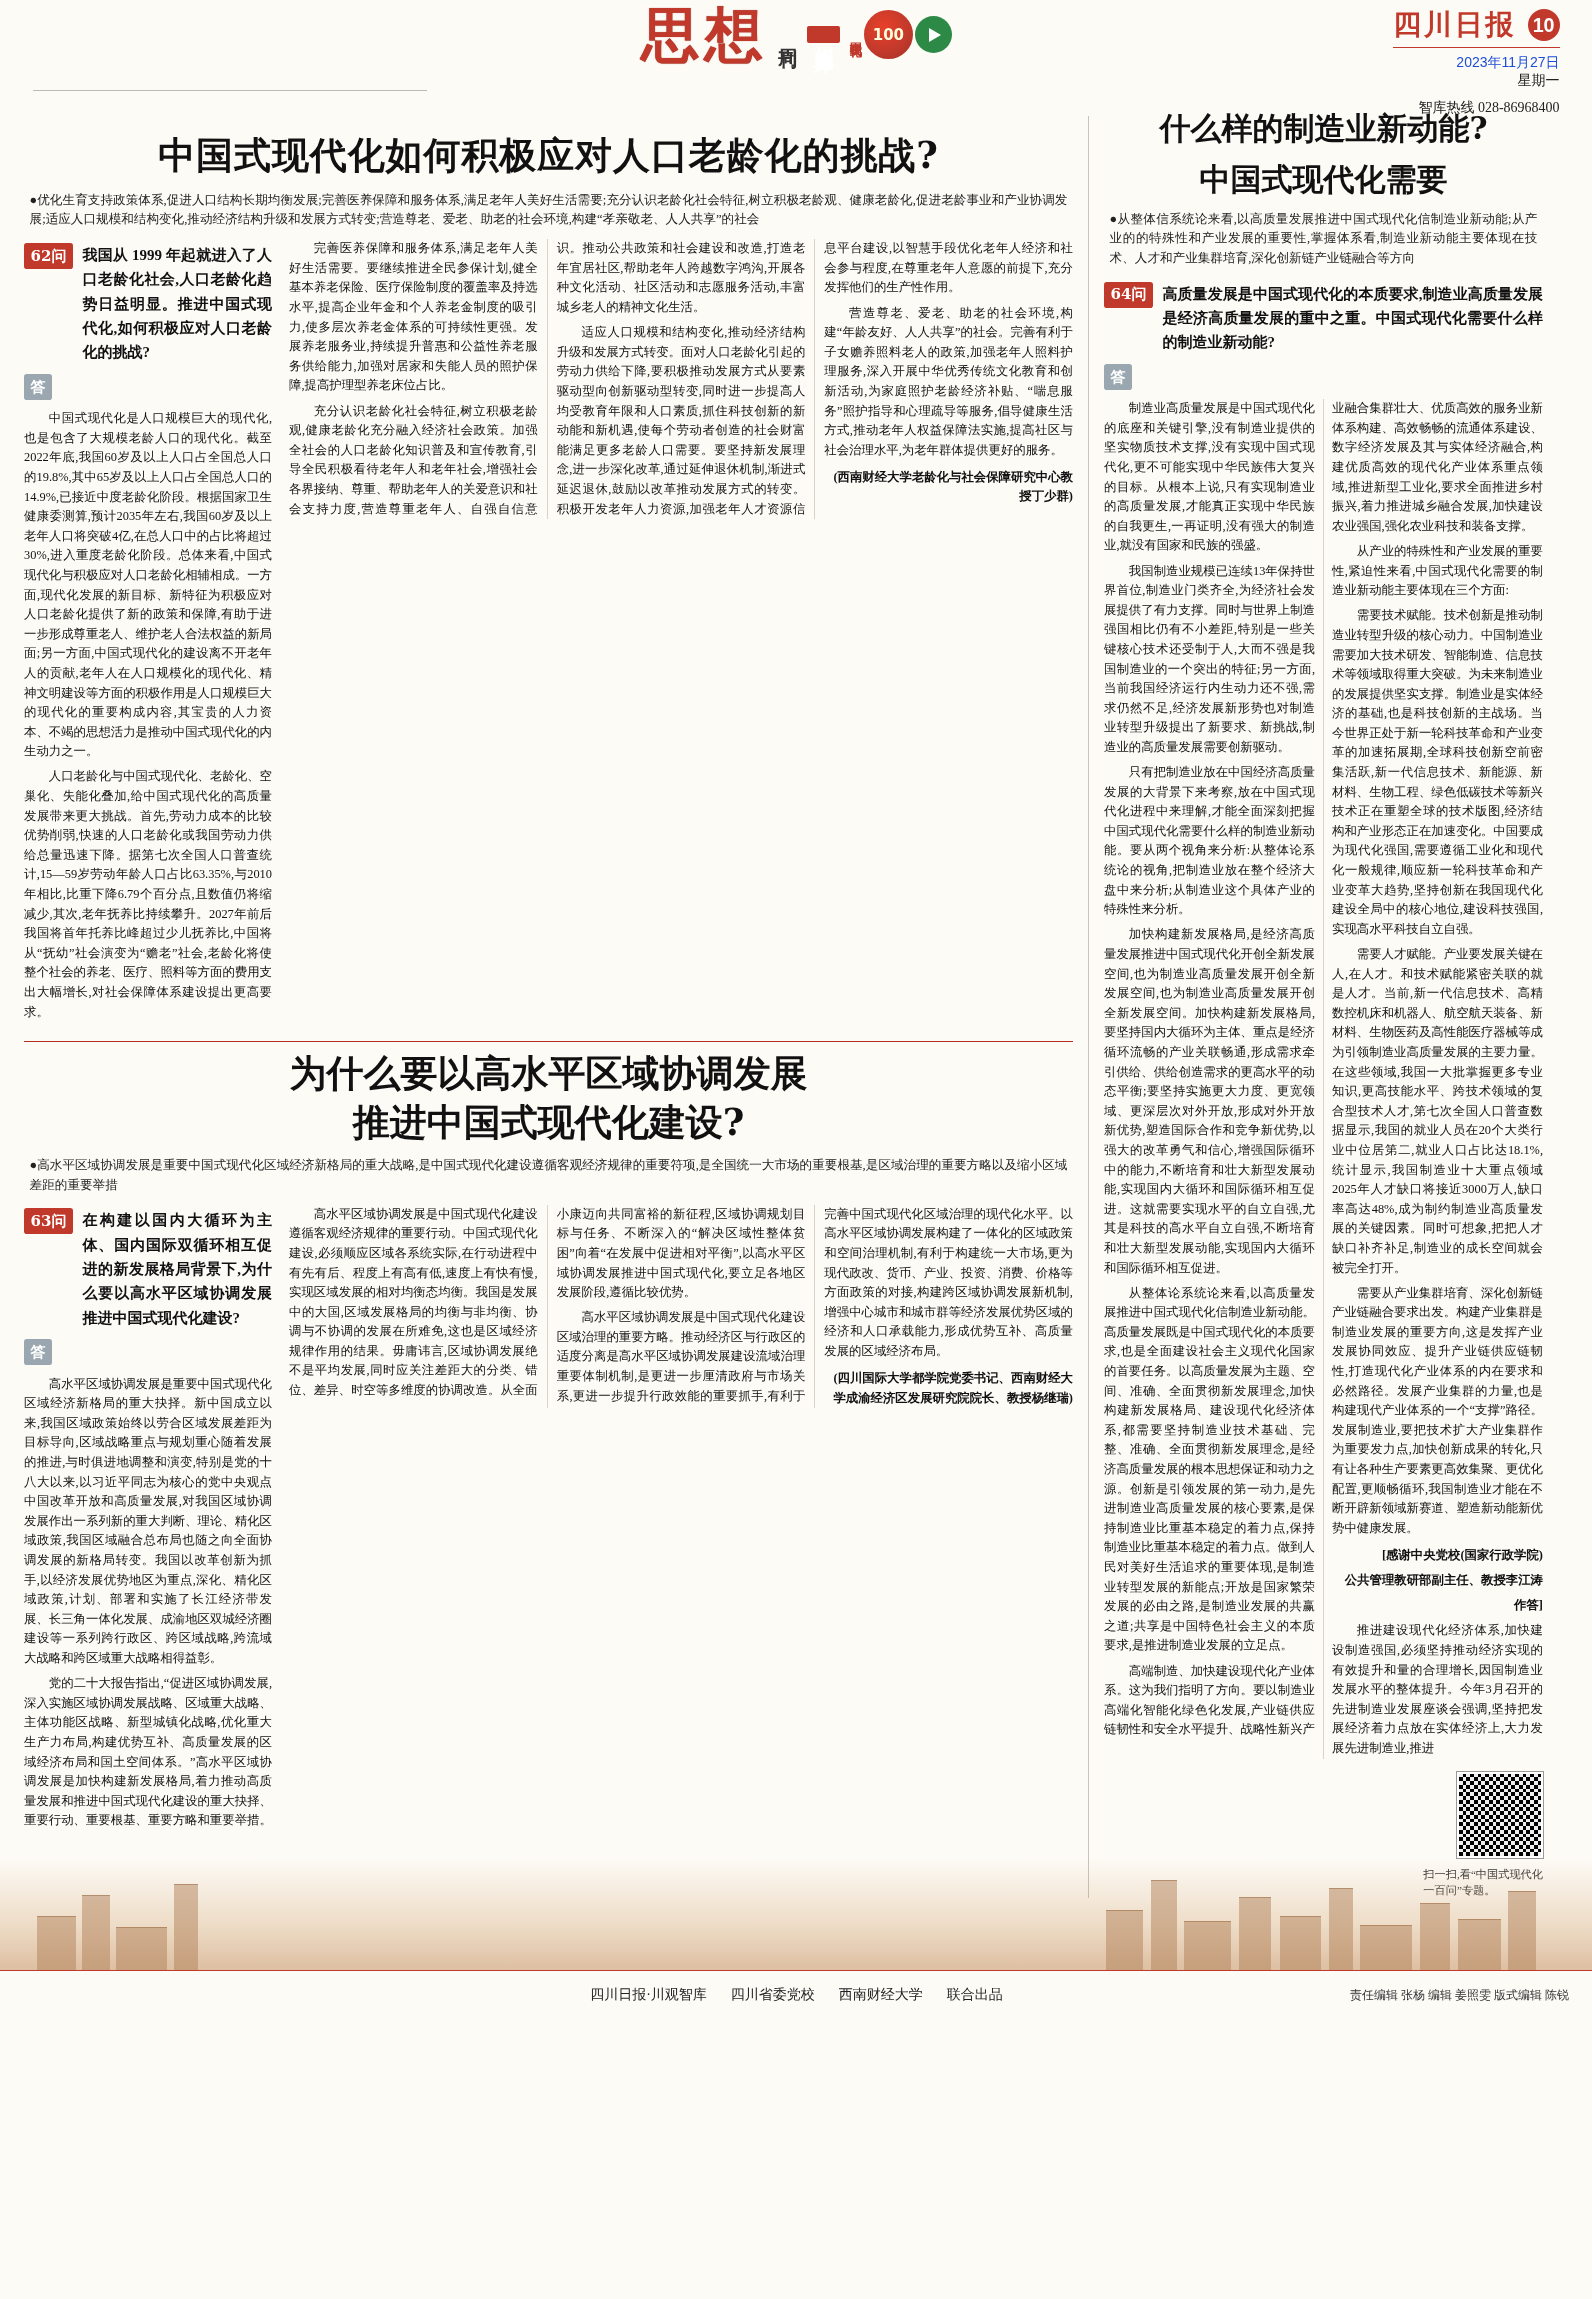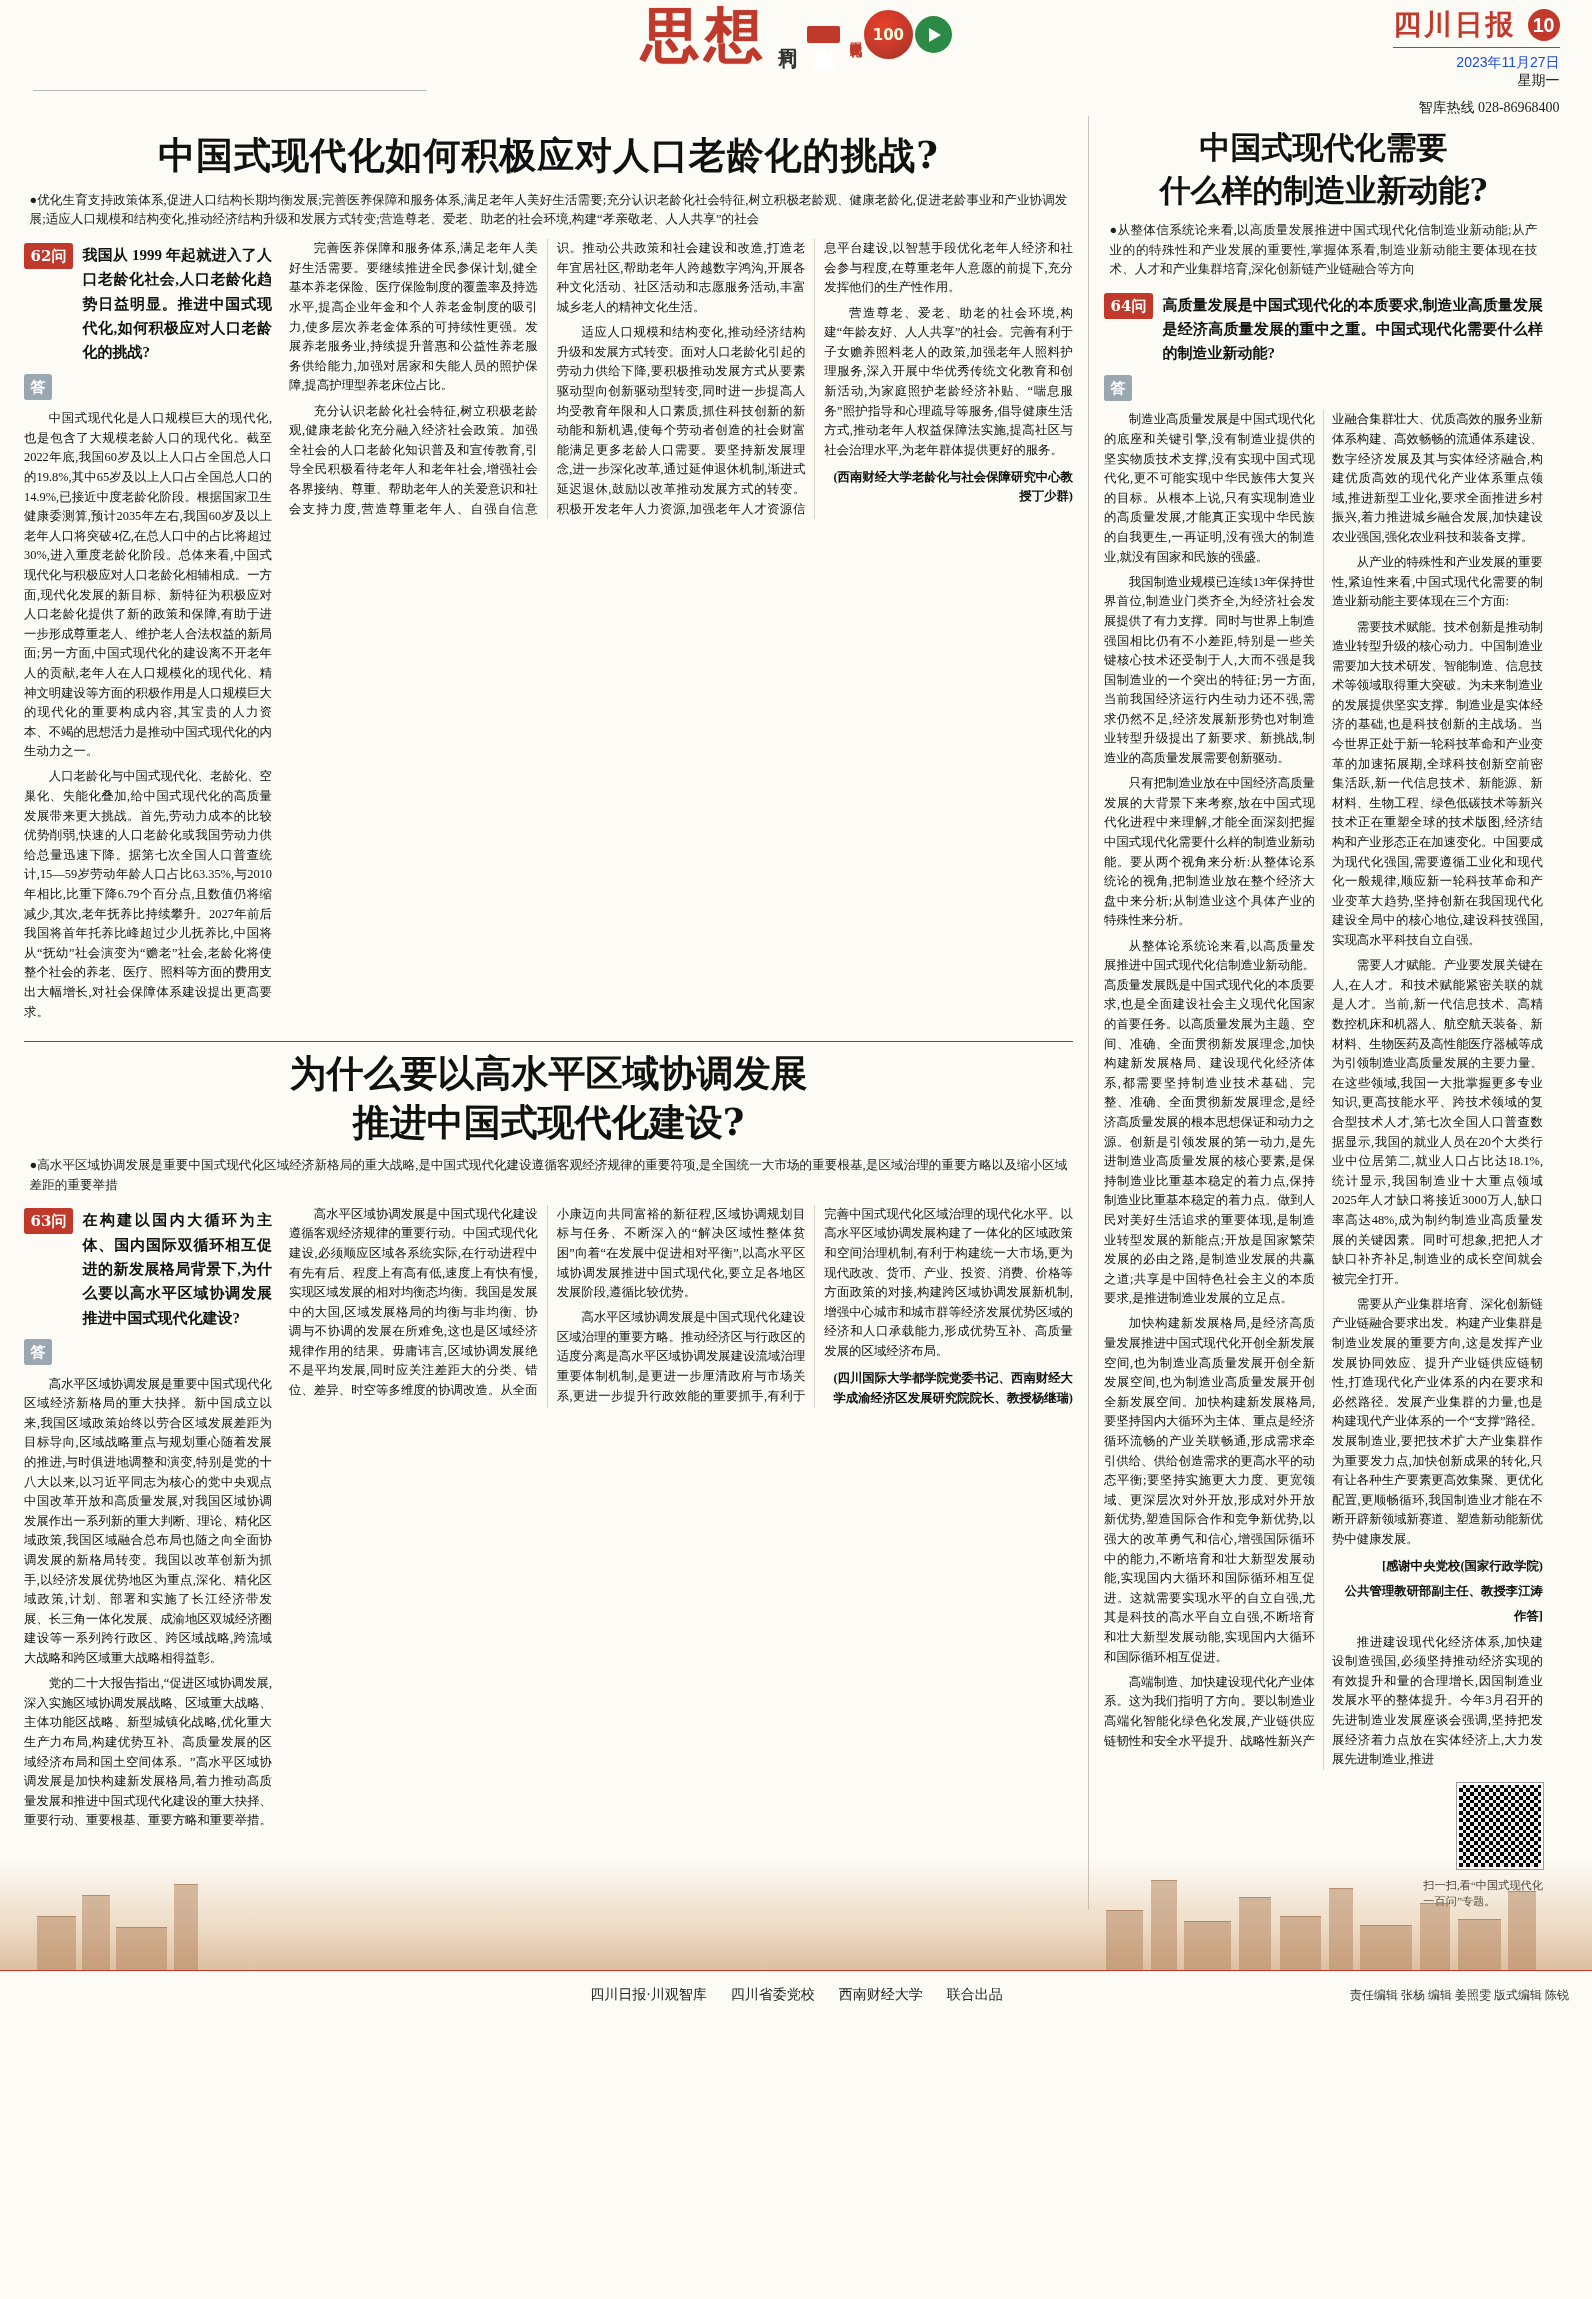--- a/index.html
+++ b/index.html
@@ -309,38 +309,38 @@
               <p>高水平区域协调发展是中国式现代化建设区域治理的重要方略。推动经济区与行政区的适度分离是高水平区域协调发展建设流域治理重要体制机制,是更进一步厘清政府与市场关系,更进一步提升行政效能的重要抓手,有利于完善中国式现代化区域治理的现代化水平。以高水平区域协调发展构建了一体化的区域政策和空间治理机制,有利于构建统一大市场,更为现代政改、货币、产业、投资、消费、价格等方面政策的对接,构建跨区域协调发展新机制,增强中心城市和城市群等经济发展优势区域的经济和人口承载能力,形成优势互补、高质量发展的区域经济布局。</p>
               <p class="sig">(四川国际大学都学院党委书记、西南财经大学成渝经济区发展研究院院长、教授杨继瑞)</p>
             </div>
           </div>
         </div>
       </div>
     </div>
 
     <div class="col-right">
       <div>
+        <div class="headline h-right" style="margin-top:-5.6px;">什么样的制造业新动能?</div>
         <div class="headline h-right">中国式现代化需要</div>
-        <div class="headline h-right" style="margin-top:-5.6px;">什么样的制造业新动能?</div>
         <div class="lead">●从整体信系统论来看,以高质量发展推进中国式现代化信制造业新动能;从产业的的特殊性和产业发展的重要性,掌握体系看,制造业新动能主要体现在技术、人才和产业集群培育,深化创新链产业链融合等方向</div>
 
         <div class="qa-block">
           <div class="badge">64问</div>
           <div class="qtext">高质量发展是中国式现代化的本质要求,制造业高质量发展是经济高质量发展的重中之重。中国式现代化需要什么样的制造业新动能?</div>
         </div>
         <div class="qa-block">
           <div class="badge ans">答</div>
         </div>
 
         <div class="rightbody">
           <p>制造业高质量发展是中国式现代化的底座和关键引擎,没有制造业提供的坚实物质技术支撑,没有实现中国式现代化,更不可能实现中华民族伟大复兴的目标。从根本上说,只有实现制造业的高质量发展,才能真正实现中华民族的自我更生,一再证明,没有强大的制造业,就没有国家和民族的强盛。</p>
           <p>我国制造业规模已连续13年保持世界首位,制造业门类齐全,为经济社会发展提供了有力支撑。同时与世界上制造强国相比仍有不小差距,特别是一些关键核心技术还受制于人,大而不强是我国制造业的一个突出的特征;另一方面,当前我国经济运行内生动力还不强,需求仍然不足,经济发展新形势也对制造业转型升级提出了新要求、新挑战,制造业的高质量发展需要创新驱动。</p>
           <p>只有把制造业放在中国经济高质量发展的大背景下来考察,放在中国式现代化进程中来理解,才能全面深刻把握中国式现代化需要什么样的制造业新动能。要从两个视角来分析:从整体论系统论的视角,把制造业放在整个经济大盘中来分析;从制造业这个具体产业的特殊性来分析。</p>
+          <p>加快构建新发展格局,是经济高质量发展推进中国式现代化开创全新发展空间,也为制造业高质量发展开创全新发展空间,也为制造业高质量发展开创全新发展空间。加快构建新发展格局,要坚持国内大循环为主体、重点是经济循环流畅的产业关联畅通,形成需求牵引供给、供给创造需求的更高水平的动态平衡;要坚持实施更大力度、更宽领域、更深层次对外开放,形成对外开放新优势,塑造国际合作和竞争新优势,以强大的改革勇气和信心,增强国际循环中的能力,不断培育和壮大新型发展动能,实现国内大循环和国际循环相互促进。这就需要实现水平的自立自强,尤其是科技的高水平自立自强,不断培育和壮大新型发展动能,实现国内大循环和国际循环相互促进。</p>
           <p>从整体论系统论来看,以高质量发展推进中国式现代化信制造业新动能。高质量发展既是中国式现代化的本质要求,也是全面建设社会主义现代化国家的首要任务。以高质量发展为主题、空间、准确、全面贯彻新发展理念,加快构建新发展格局、建设现代化经济体系,都需要坚持制造业技术基础、完整、准确、全面贯彻新发展理念,是经济高质量发展的根本思想保证和动力之源。创新是引领发展的第一动力,是先进制造业高质量发展的核心要素,是保持制造业比重基本稳定的着力点,保持制造业比重基本稳定的着力点。做到人民对美好生活追求的重要体现,是制造业转型发展的新能点;开放是国家繁荣发展的必由之路,是制造业发展的共赢之道;共享是中国特色社会主义的本质要求,是推进制造业发展的立足点。</p>
-          <p>加快构建新发展格局,是经济高质量发展推进中国式现代化开创全新发展空间,也为制造业高质量发展开创全新发展空间,也为制造业高质量发展开创全新发展空间。加快构建新发展格局,要坚持国内大循环为主体、重点是经济循环流畅的产业关联畅通,形成需求牵引供给、供给创造需求的更高水平的动态平衡;要坚持实施更大力度、更宽领域、更深层次对外开放,形成对外开放新优势,塑造国际合作和竞争新优势,以强大的改革勇气和信心,增强国际循环中的能力,不断培育和壮大新型发展动能,实现国内大循环和国际循环相互促进。这就需要实现水平的自立自强,尤其是科技的高水平自立自强,不断培育和壮大新型发展动能,实现国内大循环和国际循环相互促进。</p>
           <p>高端制造、加快建设现代化产业体系。这为我们指明了方向。要以制造业高端化智能化绿色化发展,产业链供应链韧性和安全水平提升、战略性新兴产业融合集群壮大、优质高效的服务业新体系构建、高效畅畅的流通体系建设、数字经济发展及其与实体经济融合,构建优质高效的现代化产业体系重点领域,推进新型工业化,要求全面推进乡村振兴,着力推进城乡融合发展,加快建设农业强国,强化农业科技和装备支撑。</p>
           <p>从产业的特殊性和产业发展的重要性,紧迫性来看,中国式现代化需要的制造业新动能主要体现在三个方面:</p>
           <p>需要技术赋能。技术创新是推动制造业转型升级的核心动力。中国制造业需要加大技术研发、智能制造、信息技术等领域取得重大突破。为未来制造业的发展提供坚实支撑。制造业是实体经济的基础,也是科技创新的主战场。当今世界正处于新一轮科技革命和产业变革的加速拓展期,全球科技创新空前密集活跃,新一代信息技术、新能源、新材料、生物工程、绿色低碳技术等新兴技术正在重塑全球的技术版图,经济结构和产业形态正在加速变化。中国要成为现代化强国,需要遵循工业化和现代化一般规律,顺应新一轮科技革命和产业变革大趋势,坚持创新在我国现代化建设全局中的核心地位,建设科技强国,实现高水平科技自立自强。</p>
           <p>需要人才赋能。产业要发展关键在人,在人才。和技术赋能紧密关联的就是人才。当前,新一代信息技术、高精数控机床和机器人、航空航天装备、新材料、生物医药及高性能医疗器械等成为引领制造业高质量发展的主要力量。在这些领域,我国一大批掌握更多专业知识,更高技能水平、跨技术领域的复合型技术人才,第七次全国人口普查数据显示,我国的就业人员在20个大类行业中位居第二,就业人口占比达18.1%,统计显示,我国制造业十大重点领域2025年人才缺口将接近3000万人,缺口率高达48%,成为制约制造业高质量发展的关键因素。同时可想象,把把人才缺口补齐补足,制造业的成长空间就会被完全打开。</p>
           <p>需要从产业集群培育、深化创新链产业链融合要求出发。构建产业集群是制造业发展的重要方向,这是发挥产业发展协同效应、提升产业链供应链韧性,打造现代化产业体系的内在要求和必然路径。发展产业集群的力量,也是构建现代产业体系的一个“支撑”路径。发展制造业,要把技术扩大产业集群作为重要发力点,加快创新成果的转化,只有让各种生产要素更高效集聚、更优化配置,更顺畅循环,我国制造业才能在不断开辟新领域新赛道、塑造新动能新优势中健康发展。</p>
           <p style="text-align:right;text-indent:0;font-weight:bold;margin-top:7.5px;">[感谢中央党校(国家行政学院)</p>
           <p style="text-align:right;text-indent:0;font-weight:bold;">公共管理教研部副主任、教授李江涛</p>
           <p style="text-align:right;text-indent:0;font-weight:bold;">作答]</p>
           <p>推进建设现代化经济体系,加快建设制造强国,必须坚持推动经济实现的有效提升和量的合理增长,因国制造业发展水平的整体提升。今年3月召开的先进制造业发展座谈会强调,坚持把发展经济着力点放在实体经济上,大力发展先进制造业,推进</p>
         </div>

